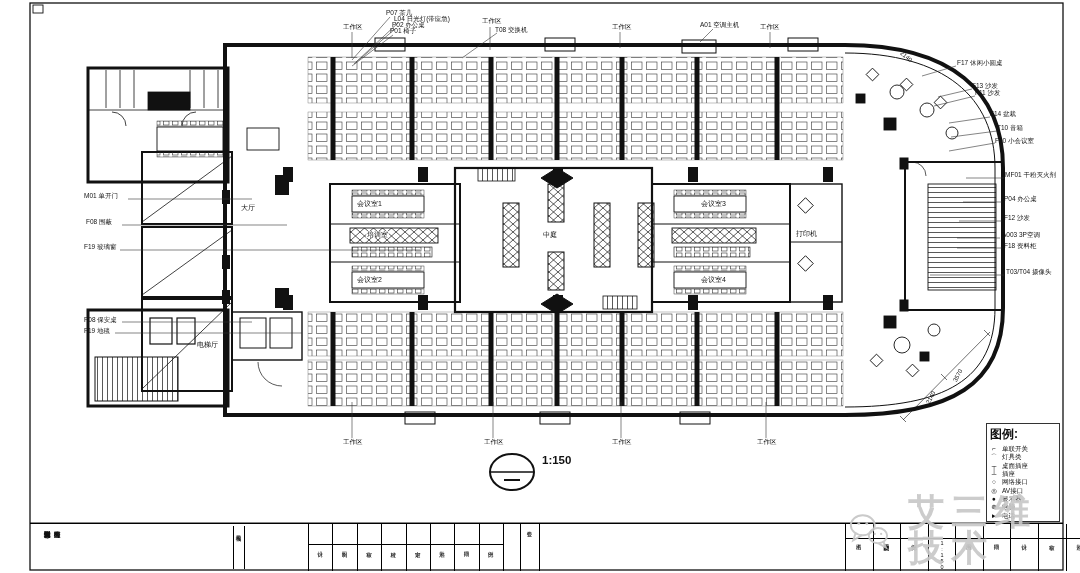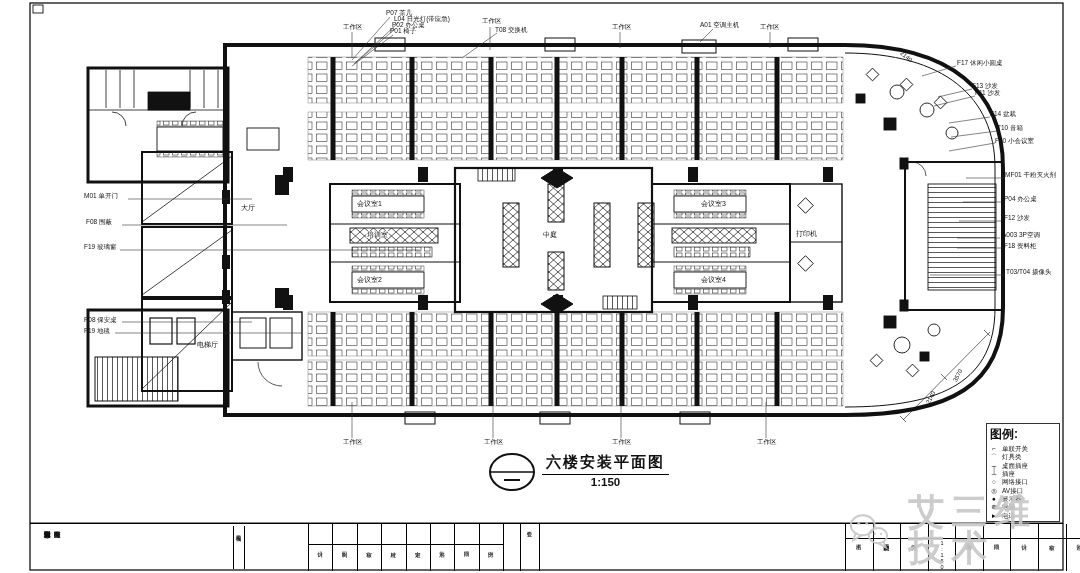--- a/index.html
+++ b/index.html
@@ -286,21 +286,20 @@
   <span class="lbl" style="left:343px;top:439px">工作区</span>
   <span class="lbl" style="left:484px;top:439px">工作区</span>
   <span class="lbl" style="left:612px;top:439px">工作区</span>
   <span class="lbl" style="left:757px;top:439px">工作区</span>
 
   <span class="lbl dim" style="left:925px;top:402px;transform:rotate(-62deg)">2140</span>
   <span class="lbl dim" style="left:952px;top:380px;transform:rotate(-62deg)">3570</span>
   <span class="lbl dim" style="left:903px;top:50px;transform:rotate(40deg)">2140</span>
 
   <div class="ptitle">
-    <div class="t">六楼安装平面图</div>
     <div class="s">1:150</div>
   </div>
 
   <div class="legend">
     <div class="lt">图例:</div>
     <div>
 
         <div class="li">
           <span class="sym">⌐</span>
           <span>单联开关</span>

